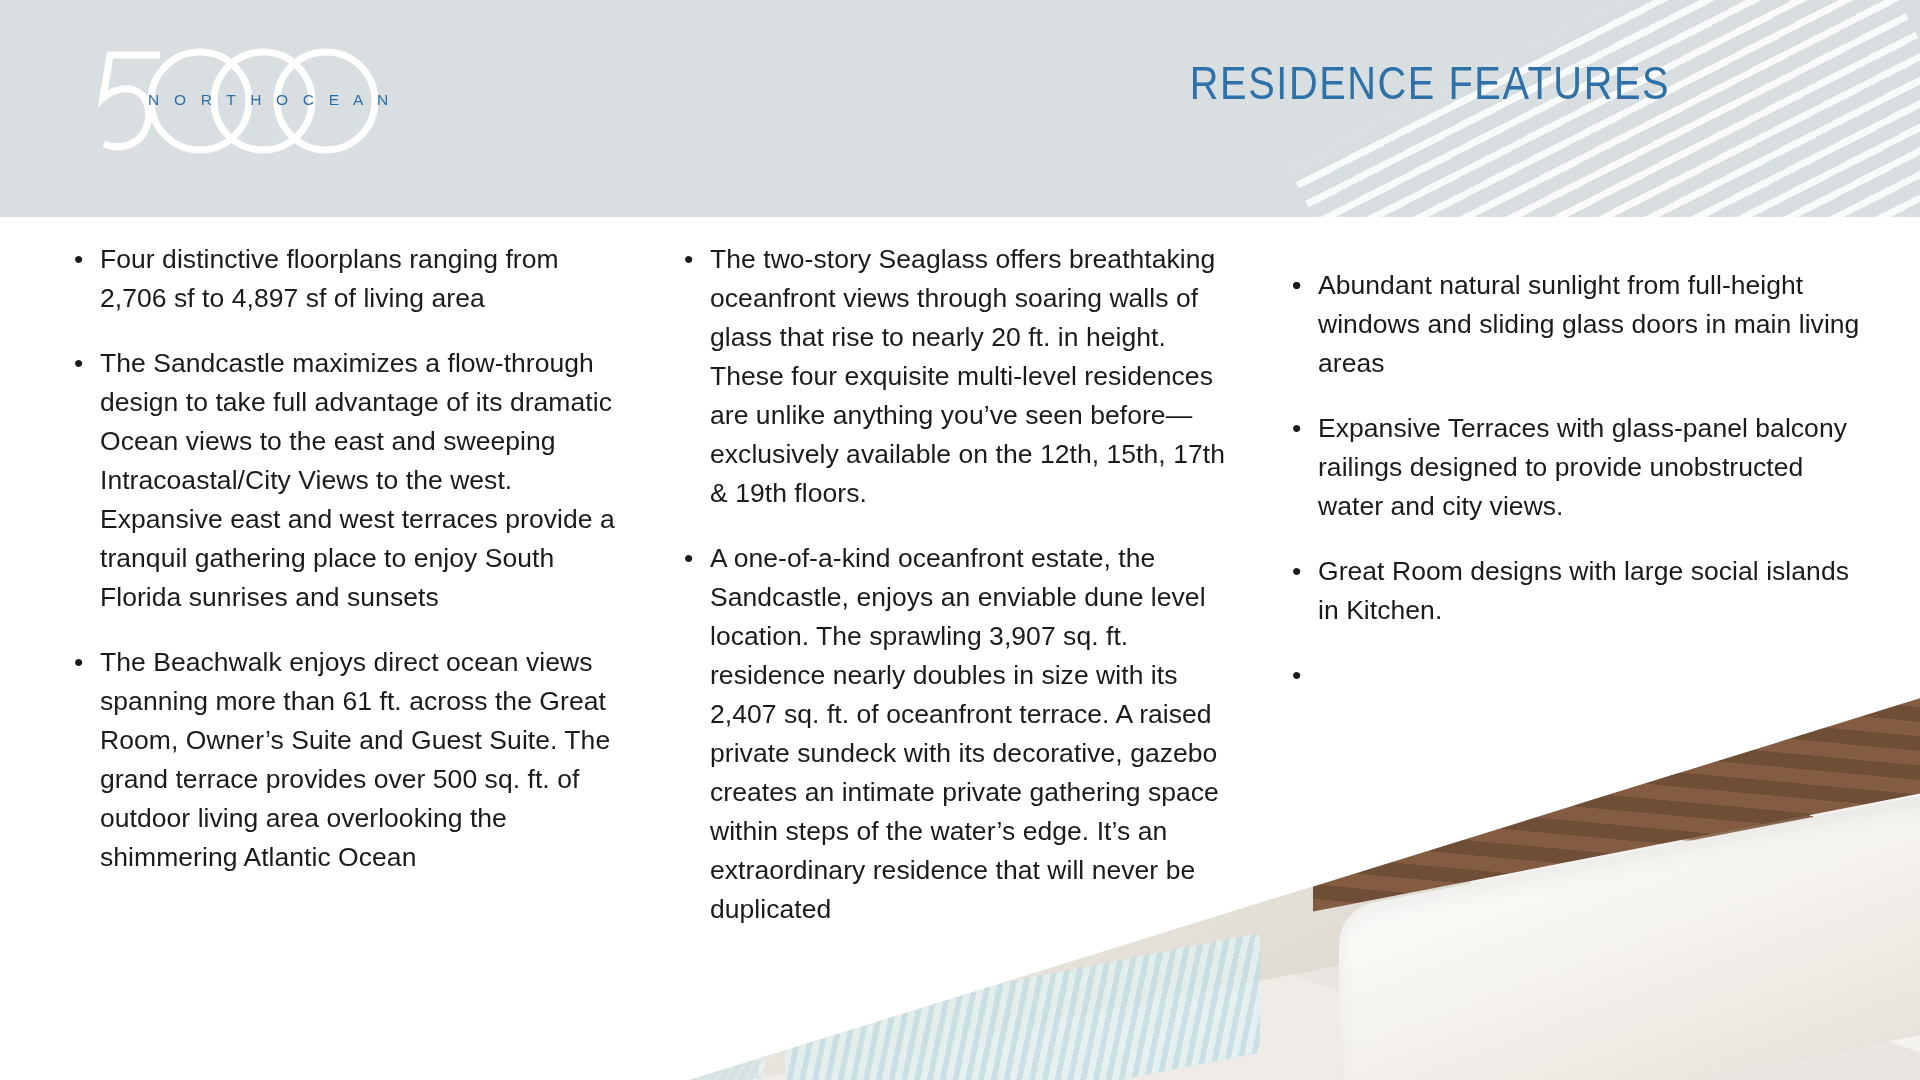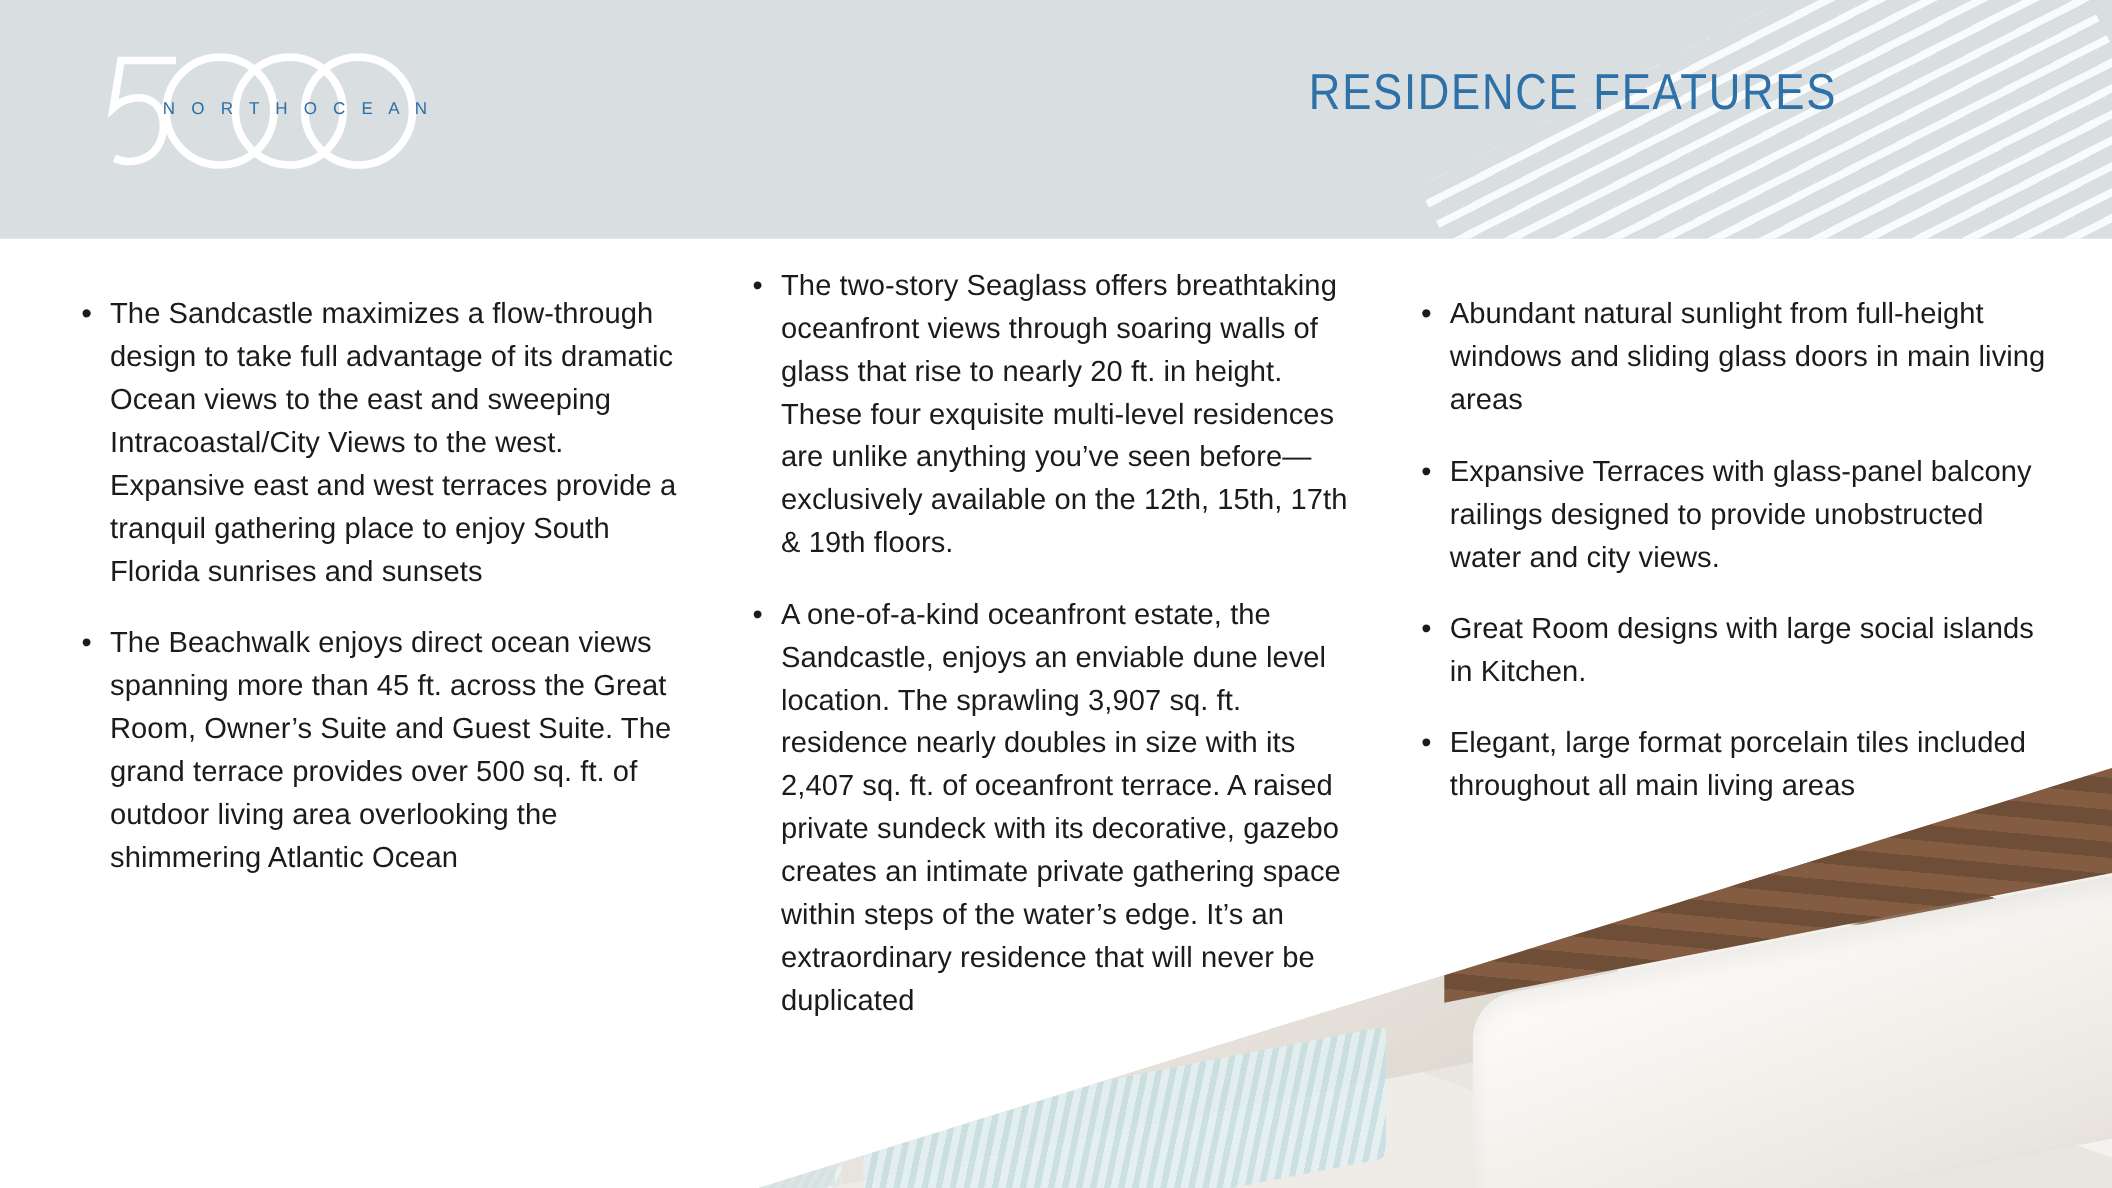--- a/index.html
+++ b/index.html
@@ -257,28 +257,29 @@
     <div class="ph-flowers" style="left:84%; top:5%;"></div>
   </div>
 </div>
 
 <div class="columns">
 
   <div class="column col-1">
     <ul class="bullets">
       <li>
         <span class="dot">•</span>
+        <span>Four distinctive floorplans ranging from 2,706 sf to 4,897 sf of living area</span>
       </li>
       <li>
         <span class="dot">•</span>
         <span>The Sandcastle maximizes a flow-through design to take full advantage of its dramatic Ocean views to the east and sweeping Intracoastal/City Views to the west. Expansive east and west terraces provide a tranquil gathering place to enjoy South Florida sunrises and sunsets</span>
       </li>
       <li>
         <span class="dot">•</span>
-        <span>The Beachwalk enjoys direct ocean views spanning more than 45 ft. across the Great Room, Owner’s Suite and Guest Suite. The grand terrace provides over 500 sq. ft. of outdoor living area overlooking the shimmering Atlantic Ocean</span>
+        <span>The Beachwalk enjoys direct ocean views spanning more than 61 ft. across the Great Room, Owner’s Suite and Guest Suite. The grand terrace provides over 500 sq. ft. of outdoor living area overlooking the shimmering Atlantic Ocean</span>
       </li>
     </ul>
   </div>
 
   <div class="column col-2">
     <ul class="bullets">
       <li>
         <span class="dot">•</span>
         <span>The two-story Seaglass offers breathtaking oceanfront views through soaring walls of glass that rise to nearly 20 ft. in height.  These four exquisite multi-level residences are unlike anything you’ve seen before—exclusively available on the 12th, 15th, 17th  &amp; 19th floors.</span>
       </li>
@@ -301,18 +302,17 @@
       <li>
         <span class="dot">•</span>
         <span>Expansive Terraces with glass-panel balcony railings designed to provide unobstructed water and city views.</span>
       </li>
       <li>
         <span class="dot">•</span>
         <span>Great Room designs with large social islands in Kitchen.</span>
       </li>
       <li>
         <span class="dot">•</span>
-        <span>Elegant, large format porcelain tiles included throughout all main living areas</span>
       </li>
     </ul>
   </div>
 
 </div>
 
 </body></html>

